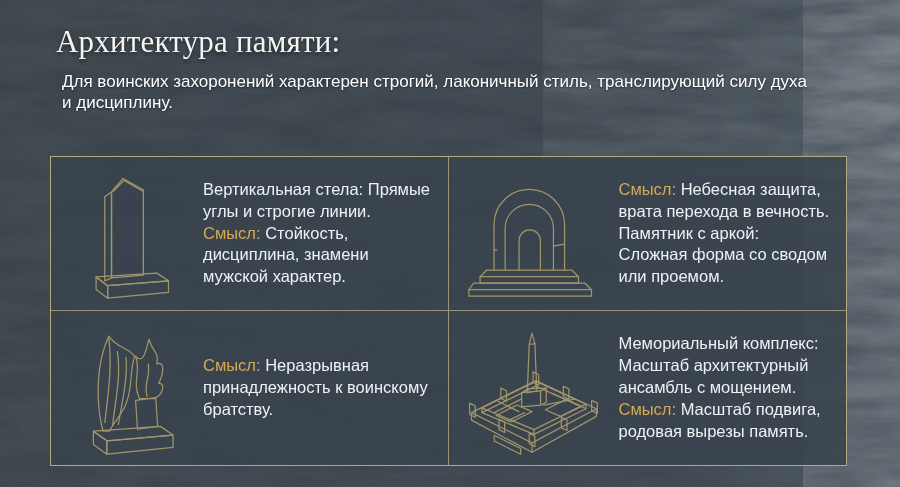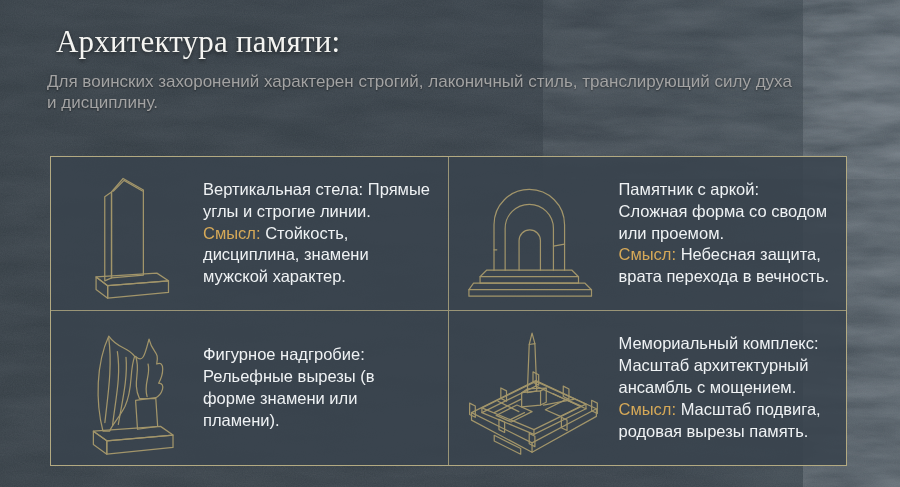--- a/index.html
+++ b/index.html
@@ -13,21 +13,21 @@
   .content{position:absolute;inset:0;z-index:1;}
   .header{padding:24px 40px 0 47px;}
   .title{
     font-family:"Liberation Serif",serif;font-weight:400;
     font-size:31px;line-height:1.16;margin:0 0 0 9px;
     color:#f4f4f1;letter-spacing:.2px;
     text-shadow:0 2px 4px rgba(0,0,0,.55);
   }
   .subtitle{
     margin-top:11px;font-size:17px;line-height:1.26;max-width:745px;
-    color:#a3a3a3;text-shadow:0 1px 2px rgba(0,0,0,.45);
+    color:#ffffff;text-shadow:0 1px 2px rgba(0,0,0,.45);margin-left:15px;
   }
   .grid{
     position:absolute;left:50px;top:156px;width:797px;height:310px;
     border:1px solid var(--border-gold,#b3aa82);
     display:grid;grid-template-columns:1fr 1fr;grid-template-rows:1fr 1fr;
     box-sizing:border-box;
   }
   .cell{
     display:flex;align-items:center;box-sizing:border-box;
     background:rgba(57,67,77,.88);
@@ -105,42 +105,42 @@
           <path d="M55 113 L55 81 A11.5 11.5 0 0 1 78 81 L78 113"></path>
           <path d="M92 87 L104 85"></path>
           <path d="M28 91 L31 91"></path>
           <path d="M20 113 L112 113 L119 120 L13 120 Z"></path>
           <path d="M13 120 L13 127 L119 127 L119 120"></path>
           <path d="M6 127 L126 127 L133 134 L1 134 Z"></path>
           <path d="M1 134 L1 141 L133 141 L133 134"></path>
         </svg>
       </div>
       <div class="text">
+        <span class="line"><b class="meaning-label">Смысл:</b> <span>Небесная защита, врата перехода в вечность.</span></span>
         <span class="line">Памятник с аркой: Сложная форма со сводом или проемом.</span>
-        <span class="line"><b class="meaning-label">Смысл:</b> <span>Небесная защита, врата перехода в вечность.</span></span>
       </div>
     </div>
 
     <div class="cell br">
       <div class="figure">
         <svg class="fig" width="126" height="142" viewBox="0 0 130 148">
           <path d="M31 119 L101 114 L114 123 L45 129 Z"></path>
           <path d="M31 119 L31 133 L45 143 L45 129 Z"></path>
           <path d="M45 129 L45 143 L114 136 L114 123 Z"></path>
           <path d="M41 119 C33 88 34 48 47 20 C57 34 66 30 74 41 C68 58 73 73 64 93 C58 105 50 113 48 119 Z"></path>
           <path d="M47 22 C51 52 46 82 43 110"></path>
           <path d="M56 36 C60 62 54 86 51 113"></path>
           <path d="M65 42 C67 64 61 88 57 112"></path>
           <path d="M75 87 L96 84 L98 114 L77 117 Z"></path>
           <path d="M79 85 C71 67 81 57 75 41 C83 49 85 38 89 23 C93 39 100 35 97 49 C106 45 104 60 99 69 C107 69 103 81 95 85 Z"></path>
           <path d="M87 83 C83 69 91 61 88 49"></path>
         </svg>
       </div>
       <div class="text">
-        <span class="line">Фигурное надгробие: Рельефные вырезы (в форме знамени или пламени).</span>
+        <span class="line"><b class="meaning-label">Смысл:</b> <span>Неразрывная принадлежность к воинскому братству.</span></span>
       </div>
     </div>
 
     <div class="cell cell-right">
       <div class="figure">
         <svg class="fig" width="150" height="140" viewBox="0 0 150 148">
           <path d="M10 100 L78 66 L142 96 L74 132 Z"></path>
           <path d="M10 100 L10 108 L74 142 L74 132"></path>
           <path d="M74 142 L142 104 L142 96"></path>
           <path d="M21 100 L78 72 L131 96 L76 123 Z"></path>

